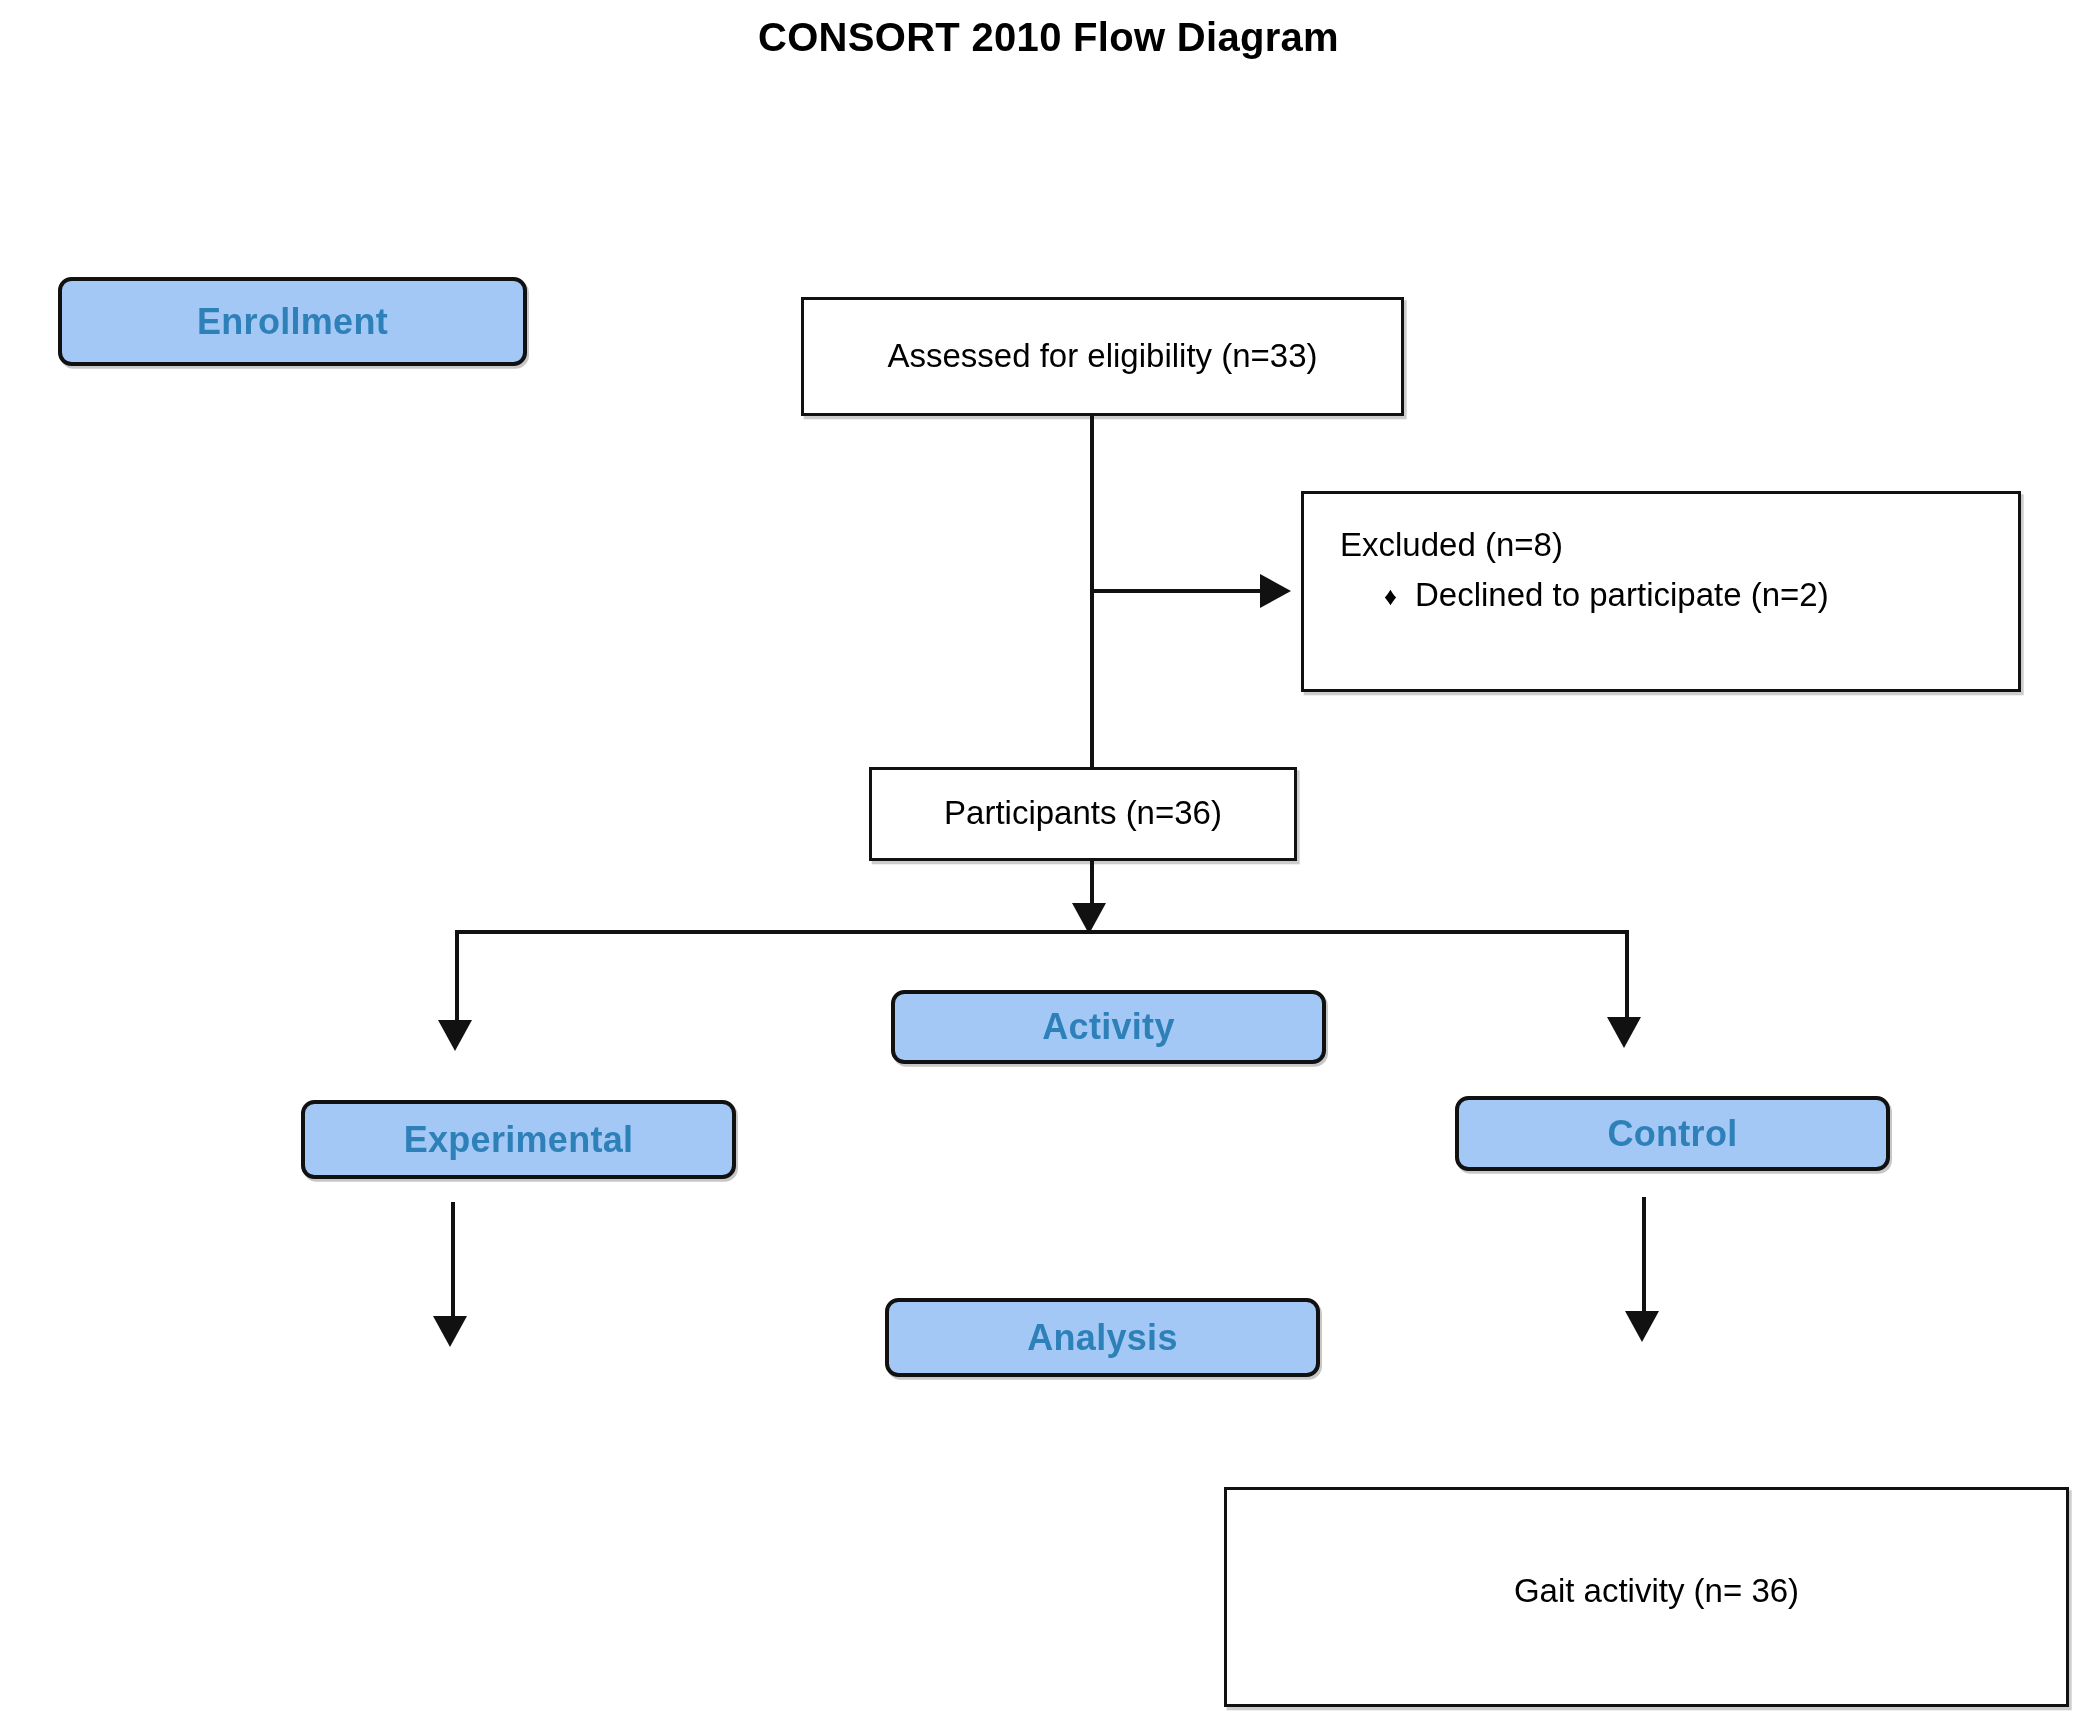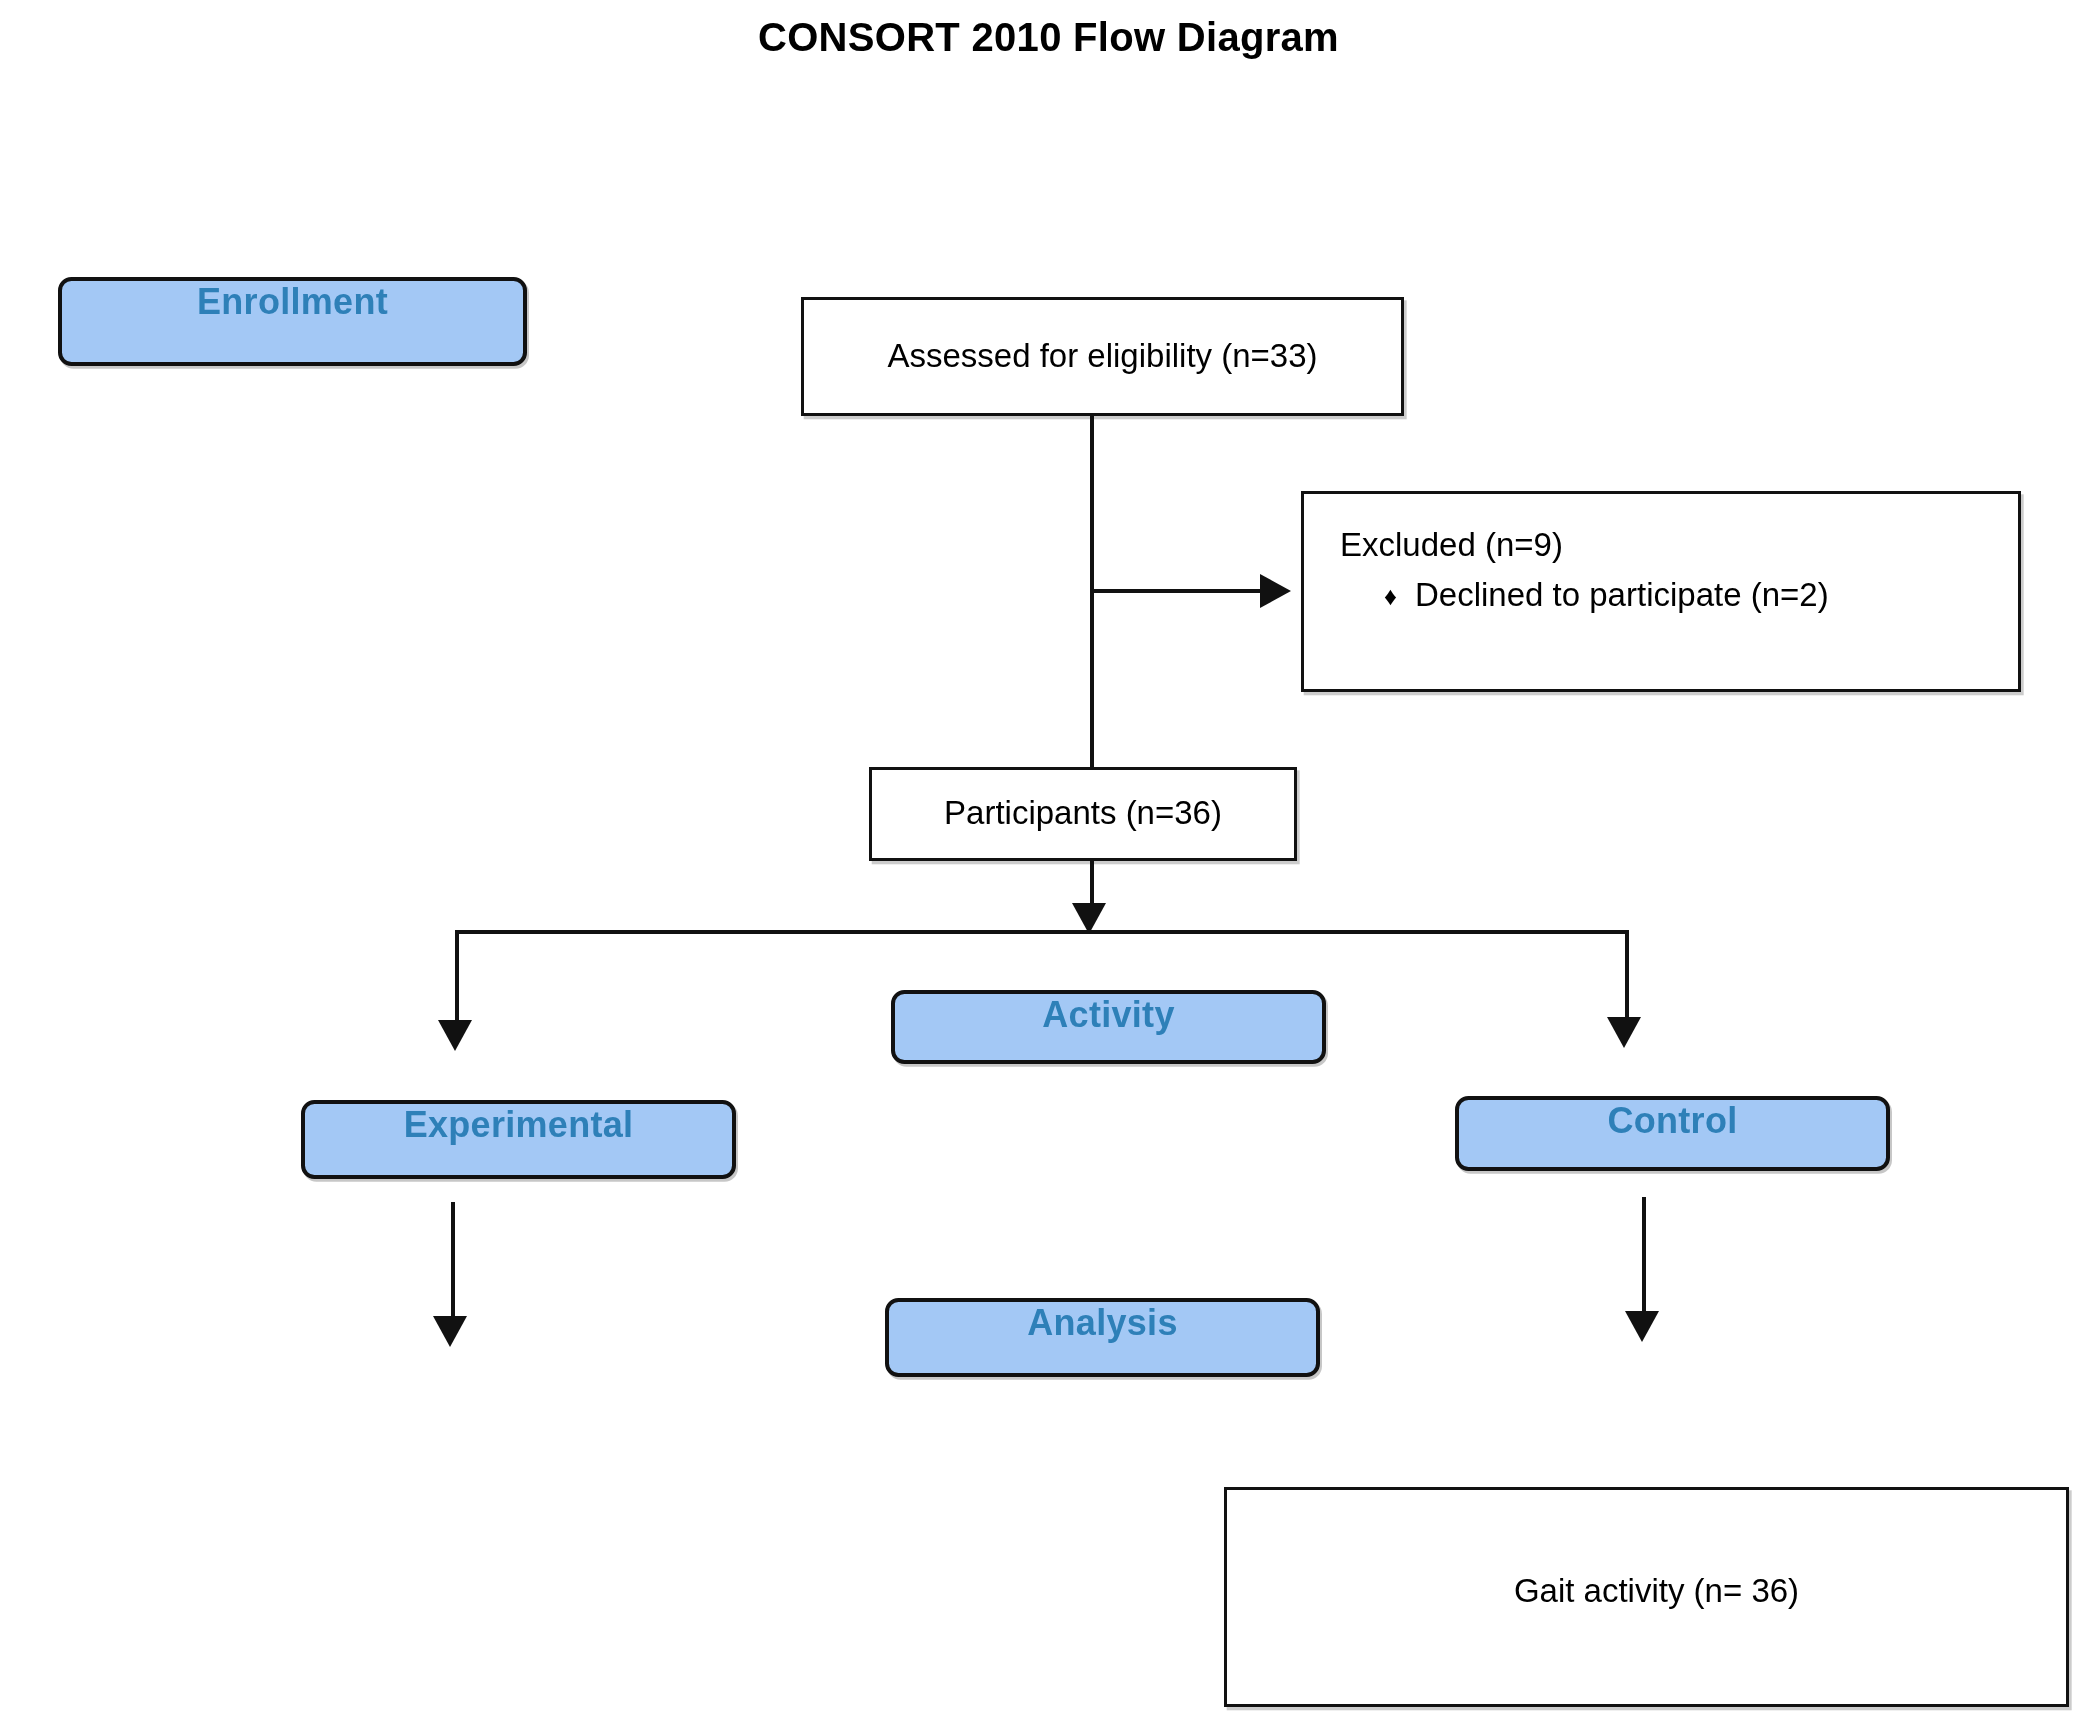--- a/index.html
+++ b/index.html
@@ -33,20 +33,21 @@
   }
 
   
   .stage-badge {
     position: absolute;
     background: #A3C8F5;
     border: 4.7px solid #111111;
     border-radius: 13.4px;
     box-sizing: border-box;
     display: flex;
+    align-items: center;
     justify-content: center;
     color: #2E80B8;
     font-weight: bold;
     font-size: 36px;
     letter-spacing: 0.3px;
     box-shadow: 2px 2.7px 0 rgba(0,0,0,0.22);
   }
 
   
   .flow-box {
@@ -131,21 +132,21 @@
   <div class="flow-box" style="left:801px; top:297px; width:603px; height:119px;">
     <div class="box-text centered" style="top:37px;">Assessed for eligibility (n=33)</div>
   </div>
 
   <div class="line-v" style="left:1090px; top:416px; height:352px;"></div>
 
   <div class="line-h" style="left:1090px; top:589px; width:174px;"></div>
   <div class="arrow-right" style="left:1260px; top:574px;"></div>
 
   <div class="flow-box" style="left:1301px; top:491px; width:720px; height:201px;">
-    <div class="excl-head">Excluded (n=9)</div>
+    <div class="excl-head">Excluded (n=8)</div>
     <div class="excl-item">
       <span class="excl-bullet">♦</span><span>Declined to participate (n=2)</span>
     </div>
   </div>
 
   <div class="flow-box" style="left:869px; top:767px; width:428px; height:94px;">
     <div class="box-text centered" style="top:24px;">Participants (n=36)</div>
   </div>
 
   <div class="line-v" style="left:1090px; top:861px; height:48px;"></div>

